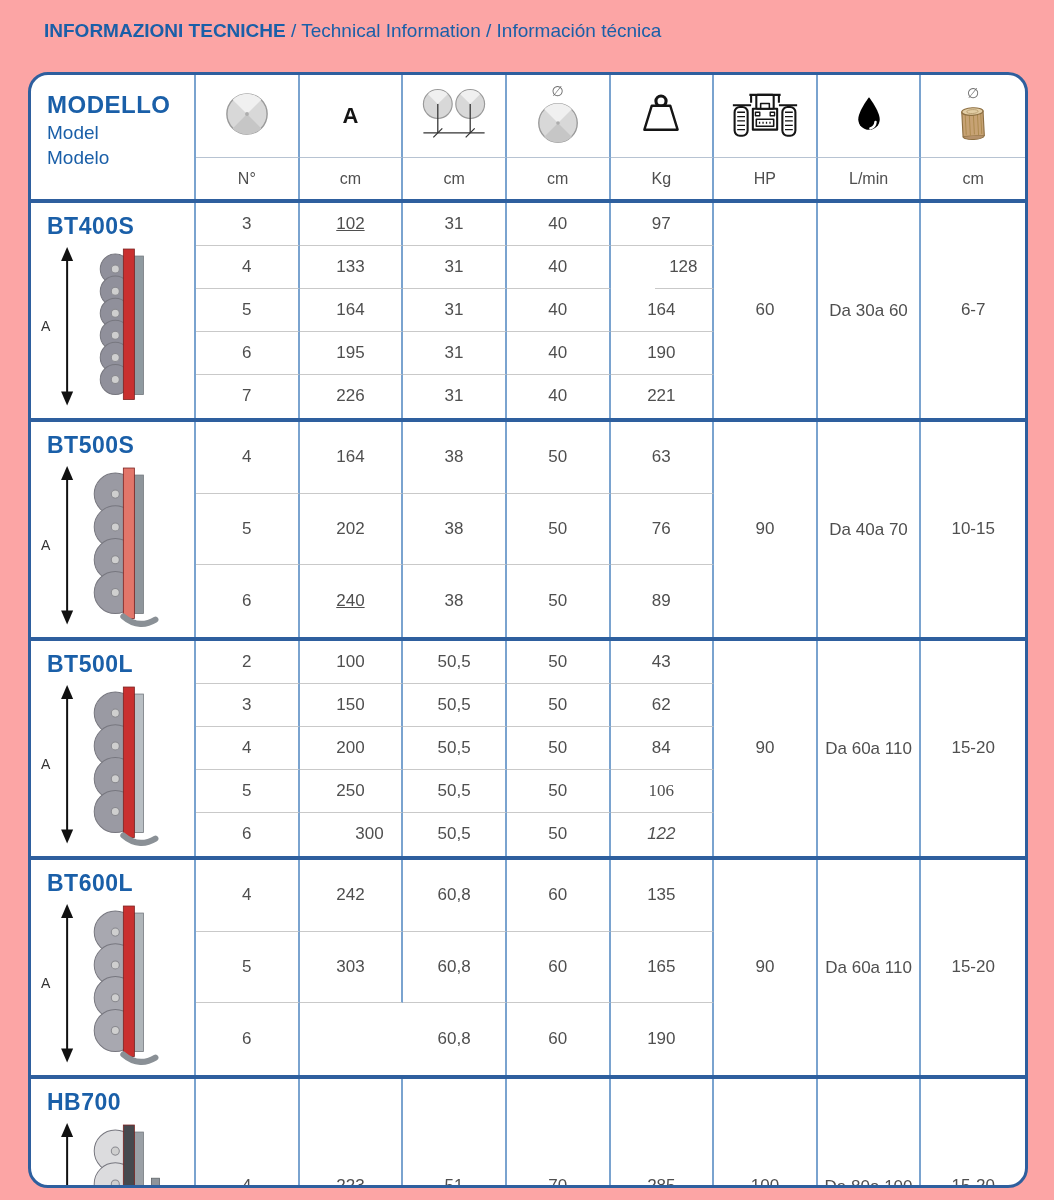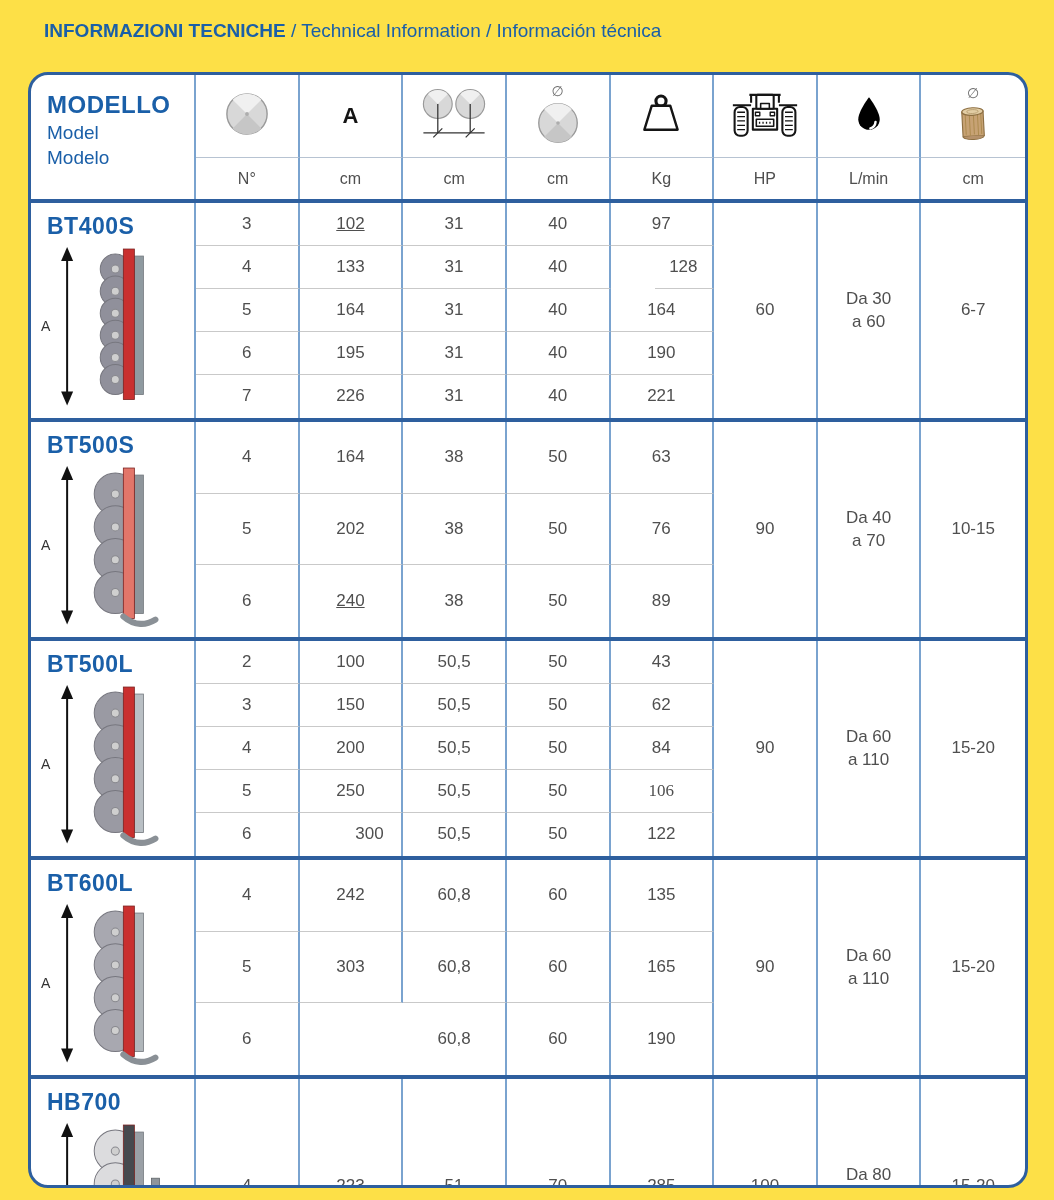--- a/index.html
+++ b/index.html
@@ -1,21 +1,21 @@
 <!DOCTYPE html>
 <html style="--accent: #1a5fa8; --dark: #2e5f9e; --light: #7aa3cf;"><head>
 <meta charset="utf-8">
 <style>
   :root{
     --accent:#1a5fa8; --dark:#2e5f9e; --light:#7aa3cf;
     --grayline:#c9c9c9; --txt:#4f4f4f;
   }
   *{box-sizing:border-box}
   body{margin:0;background:#fff;font-family:"Liberation Sans",sans-serif;}
-  .page{width:1054px;height:1200px;position:relative;background:#fde047;overflow:hidden}
+  .page{width:1054px;height:1200px;position:relative;background:#fca5a5;overflow:hidden}
   .title{position:absolute;left:44px;top:20px;font-size:19px;color:var(--accent);white-space:nowrap}
   .title .bold{font-weight:700}
   .tech-table{position:absolute;left:28px;top:72px;width:1000px;height:1116px;
     border:3px solid var(--dark);border-radius:20px;overflow:hidden;background:#fff;
     display:flex;flex-direction:column}
   .thead{flex:0 0 auto;display:grid;grid-template-columns:165px repeat(8,1fr);
     grid-template-rows:83px 41px;border-bottom:4px solid var(--dark)}
   .model-head{grid-column:1;grid-row:1/3;border-right:2px solid var(--light);padding:16px 4px 0 16px}
   .model-head .l1{font-size:24px;font-weight:700;color:var(--accent);letter-spacing:.5px}
   .model-head .l2{font-size:19px;color:var(--accent);margin-top:3px}
@@ -30,21 +30,21 @@
   .section{display:grid;grid-template-columns:165px repeat(8,1fr)}
   .thick-top{border-top:4px solid var(--dark)}
   .model-cell{grid-column:1;grid-row:1/-1;border-right:2px solid var(--light);
     display:flex;flex-direction:column;padding:6px 9px 6px 0;min-height:0}
   .model-name{font-size:23px;font-weight:700;color:var(--accent);letter-spacing:.5px;padding:4px 0 0 16px}
   .machine{flex:1;display:flex;align-items:center;justify-content:center;min-height:0;padding:2px 0}
   .machine svg{height:98%;max-height:168px}
   .cell{display:flex;align-items:center;justify-content:center;font-size:17px;
     color:var(--txt);border-right:2px solid var(--light)}
   .rb{border-bottom:1px solid var(--grayline)}
-  .two-line{flex-direction:column;line-height:1.4}
+  .two-line{line-height:1.4}
 </style>
 </head>
 <body>
 
 <div class="page">
   <div class="title">
     <span class="bold">INFORMAZIONI TECNICHE</span><span> / Technical Information / Información técnica</span>
   </div>
 
   <div class="tech-table">
@@ -299,21 +299,21 @@
           <div class="cell rb" style="grid-area: 3 / 6;">84</div>
           <div class="cell rb" style="grid-area: 4 / 2;">5</div>
           <div class="cell rb" style="grid-area: 4 / 3;">250</div>
           <div class="cell rb" style="grid-area: 4 / 4;">50,5</div>
           <div class="cell rb" style="grid-area: 4 / 5;">50</div>
           <div class="cell rb" style="grid-area: 4 / 6; font-family: Liberation Serif, serif;">106</div>
           <div class="cell" style="grid-area: 5 / 2;">6</div>
           <div class="cell" style="grid-area: 5 / 3; padding-left: 38px;">300</div>
           <div class="cell" style="grid-area: 5 / 4;">50,5</div>
           <div class="cell" style="grid-area: 5 / 5;">50</div>
-          <div class="cell" style="grid-area: 5 / 6;">122</div>
+          <div class="cell" style="grid-area: 5 / 6; font-style: italic;">122</div>
           <div class="cell" style="grid-area: 1 / 7 / -1;">90</div>
           <div class="cell two-line" style="grid-area: 1 / 8 / -1;">
             <div>Da 60</div>
             <div>a 110</div>
           </div>
           <div class="cell last" style="grid-area: 1 / 9 / -1;">15-20</div>
         </div>
         <div class="section thick-top" style="flex: 0 0 198px; grid-template-rows: repeat(3, 1fr);">
           <div class="model-cell">
             <div class="model-name">BT600L</div>

